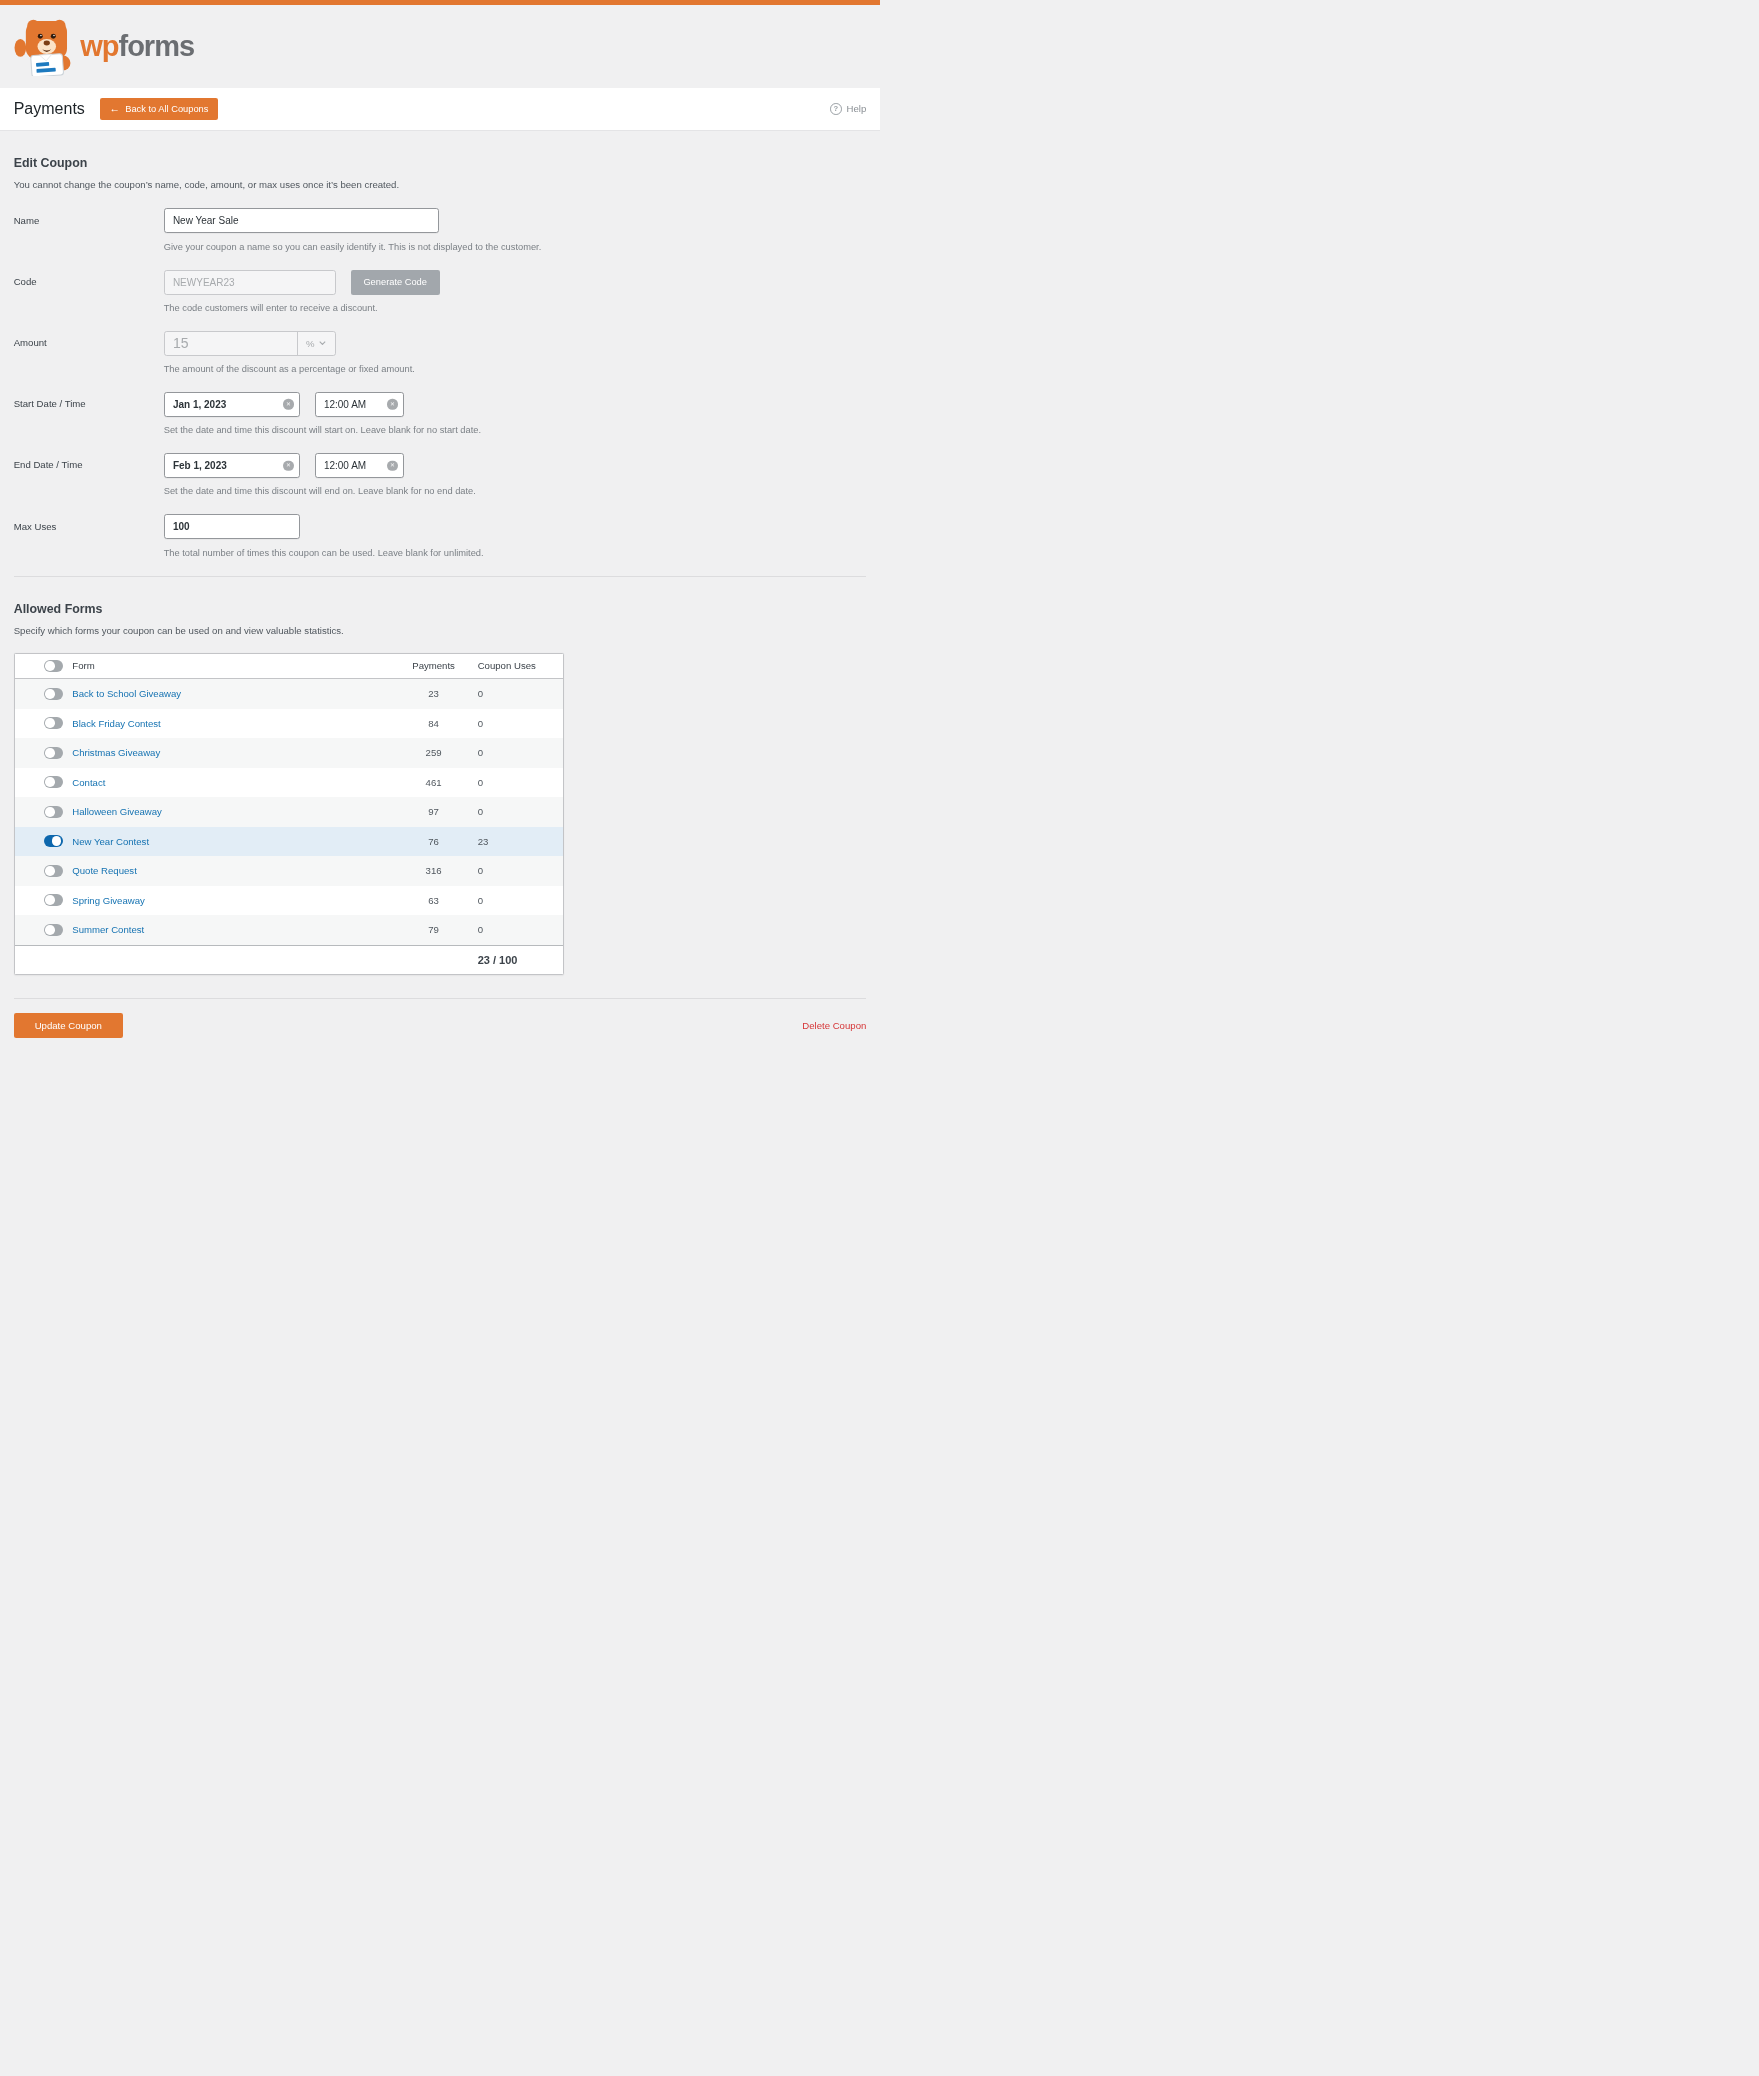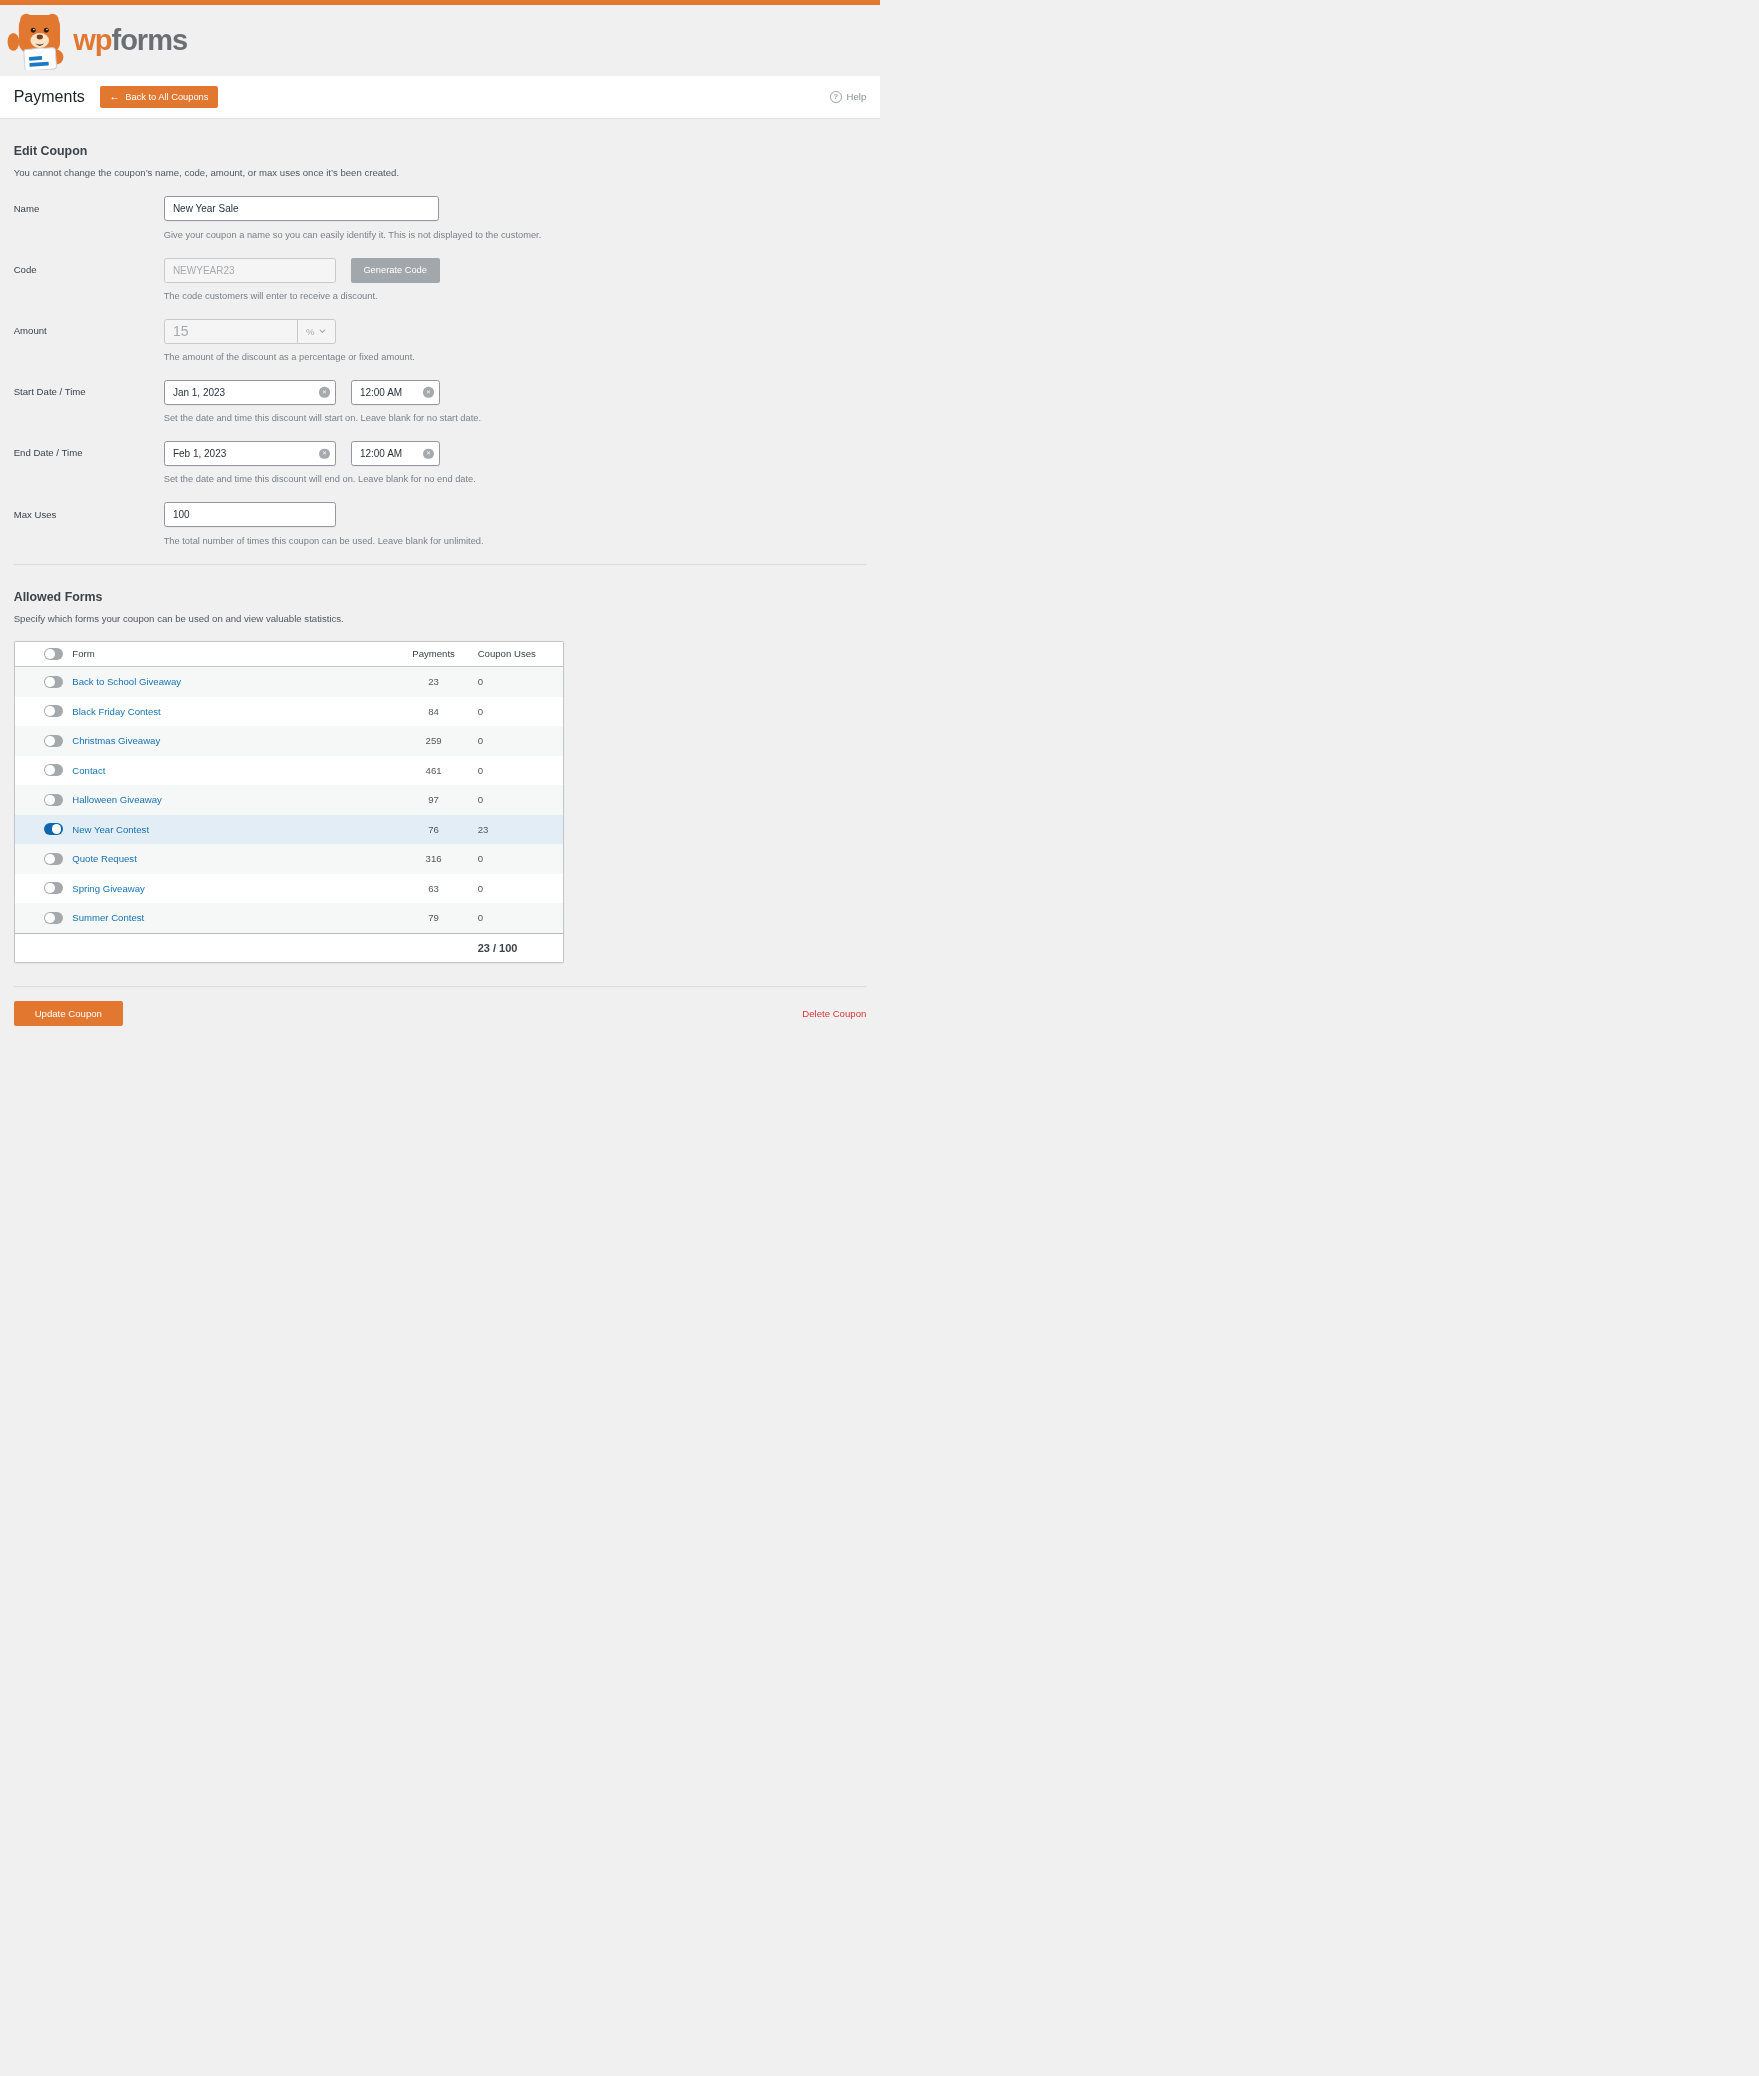--- a/index.html
+++ b/index.html
@@ -3,21 +3,21 @@
 <meta charset="utf-8">
 <style>
   * { margin:0; padding:0; box-sizing:border-box; }
   html,body { background:#f0f0f1; }
   body {
     width:880px; height:1038px; overflow:hidden; position:relative;
     font-family:"Liberation Sans", sans-serif; color:#3c434a;
   }
   .topstrip { height:4.8px; background:#e27730; }
   
-  .brand { height:71px; background:#f0f0f1; display:flex; align-items:center; padding:0 7px; }
+  .brand { height:83px; background:#f0f0f1; display:flex; align-items:center; padding:0 14px; }
   .brand .logo { display:flex; align-items:center; gap:8.2px; }
   .logo-text { font-size:29px; font-weight:800; letter-spacing:-1px; line-height:1; }
   .logo-text .wp { color:#e27730; }
   .logo-text .forms { color:#6b6e72; }
   
   .toolbar { height:43px; background:#fff; border-bottom:0.7px solid #e4e4e6;
     display:flex; align-items:center; padding:0 13.7px; gap:15px; }
   .toolbar h1 { font-size:16px; font-weight:400; color:#1d2327; }
   .btn-back { display:inline-flex; align-items:center; gap:5.5px; background:#e27730; color:#fff;
     border:none; border-radius:2.1px; height:22px; padding:0 9.6px; font-size:9.3px;
@@ -34,21 +34,21 @@
   .flabel { width:150px; flex:none; padding-top:6.2px; font-size:9.6px; color:#3c434a; }
   .fcontrol { flex:1; }
   .control-line { display:flex; align-items:center; gap:15px; }
   .fhelp { margin-top:8.2px; font-size:9.3px; color:#7b8086; }
   input.txt {
     height:25px; border:0.7px solid #94979b; border-radius:2.7px; background:#fff;
     font-family:inherit; font-size:10px; color:#2c3338; padding:0 8.2px; outline:none;
     box-shadow:0 0.7px 0.7px rgba(0,0,0,.04);
   }
   .w-name { width:275px; }
-  .w-date { width:172px; padding-right:22px; }
+  .w-date { width:136px; padding-right:22px;font-weight:bold; }
   .w-time { width:89px; padding-right:20.6px; }
   .w-code { width:172px; }
   input.disabled { background:#f5f5f6; border-color:#c8c9cc; color:#a7aaad; box-shadow:none; }
   .input-wrap { position:relative; display:inline-flex; }
   .clear-icon { position:absolute; right:6.2px; top:50%; transform:translateY(-50%);
     width:10.3px; height:10.3px; border-radius:50%; background:#a7aaad; color:#fff;
     display:inline-flex; align-items:center; justify-content:center;
     font-size:5.8px; line-height:1; cursor:pointer; }
   .btn-generate { height:25px; width:89px; background:#a2a7ac; color:#fff; border:none;
     border-radius:2.1px; font-size:9.3px; font-family:inherit; cursor:pointer; }

